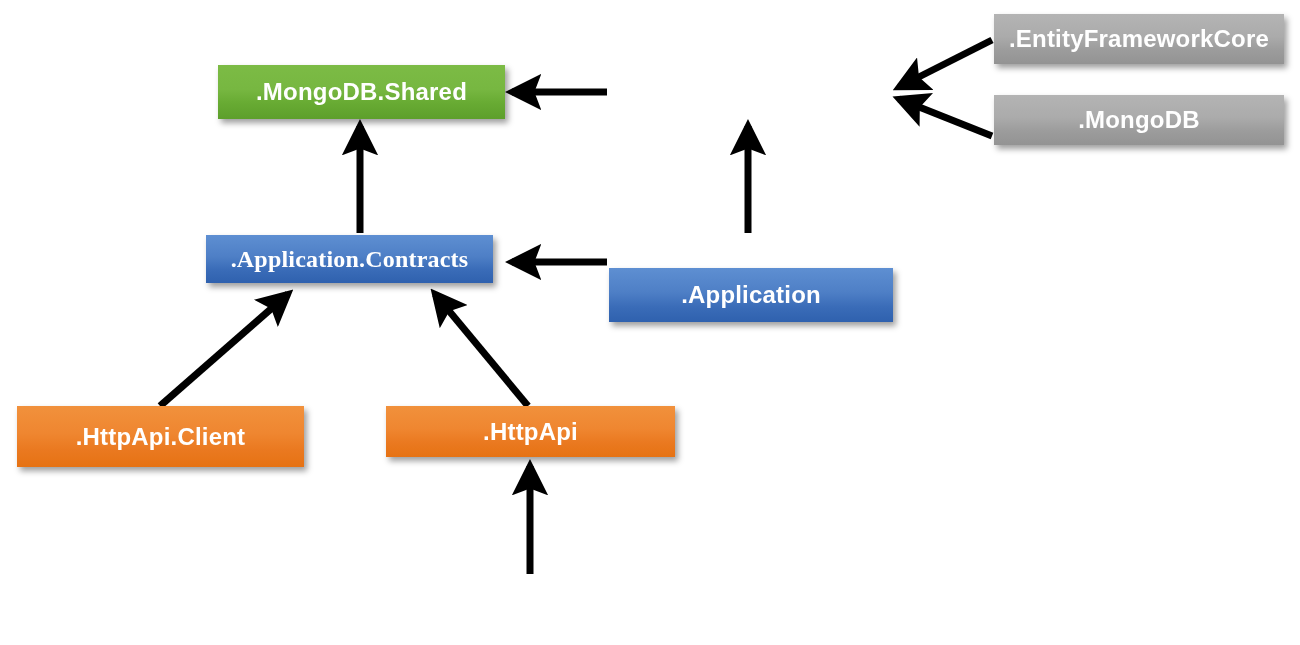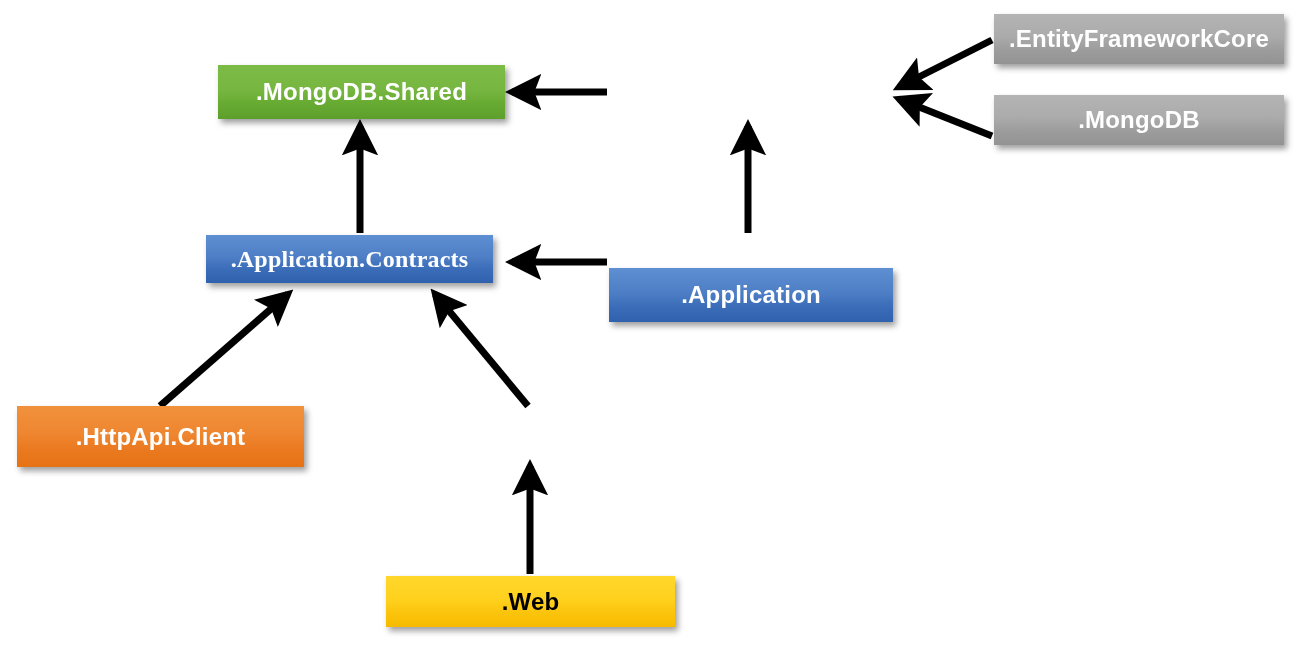--- a/index.html
+++ b/index.html
@@ -99,18 +99,18 @@
   </div>
 
   <div class="node blue" style="left: 609px; top: 228px; width: 284px; height: 54px; color: rgb(255, 255, 255); margin-top: 40px;">
     <span>.Application</span>
   </div>
 
   <div class="node orange" style="left: 17px; top: 406px; width: 287px; height: 61px; color: rgb(255, 255, 255);">
     <span>.HttpApi.Client</span>
   </div>
 
+  <div class="node orange" style="left: 386px; top: 406px; width: 289px; height: 51px; color: rgb(255, 255, 255);">
+    <span>.HttpApi</span>
+  </div>
 
-  <div class="node yellow" style="left: 386px; top: 576px; width: 289px; height: 51px; color: rgb(0, 0, 0);">
-    <span>.Web</span>
-  </div>
 
 </div>
 
 </body></html>

